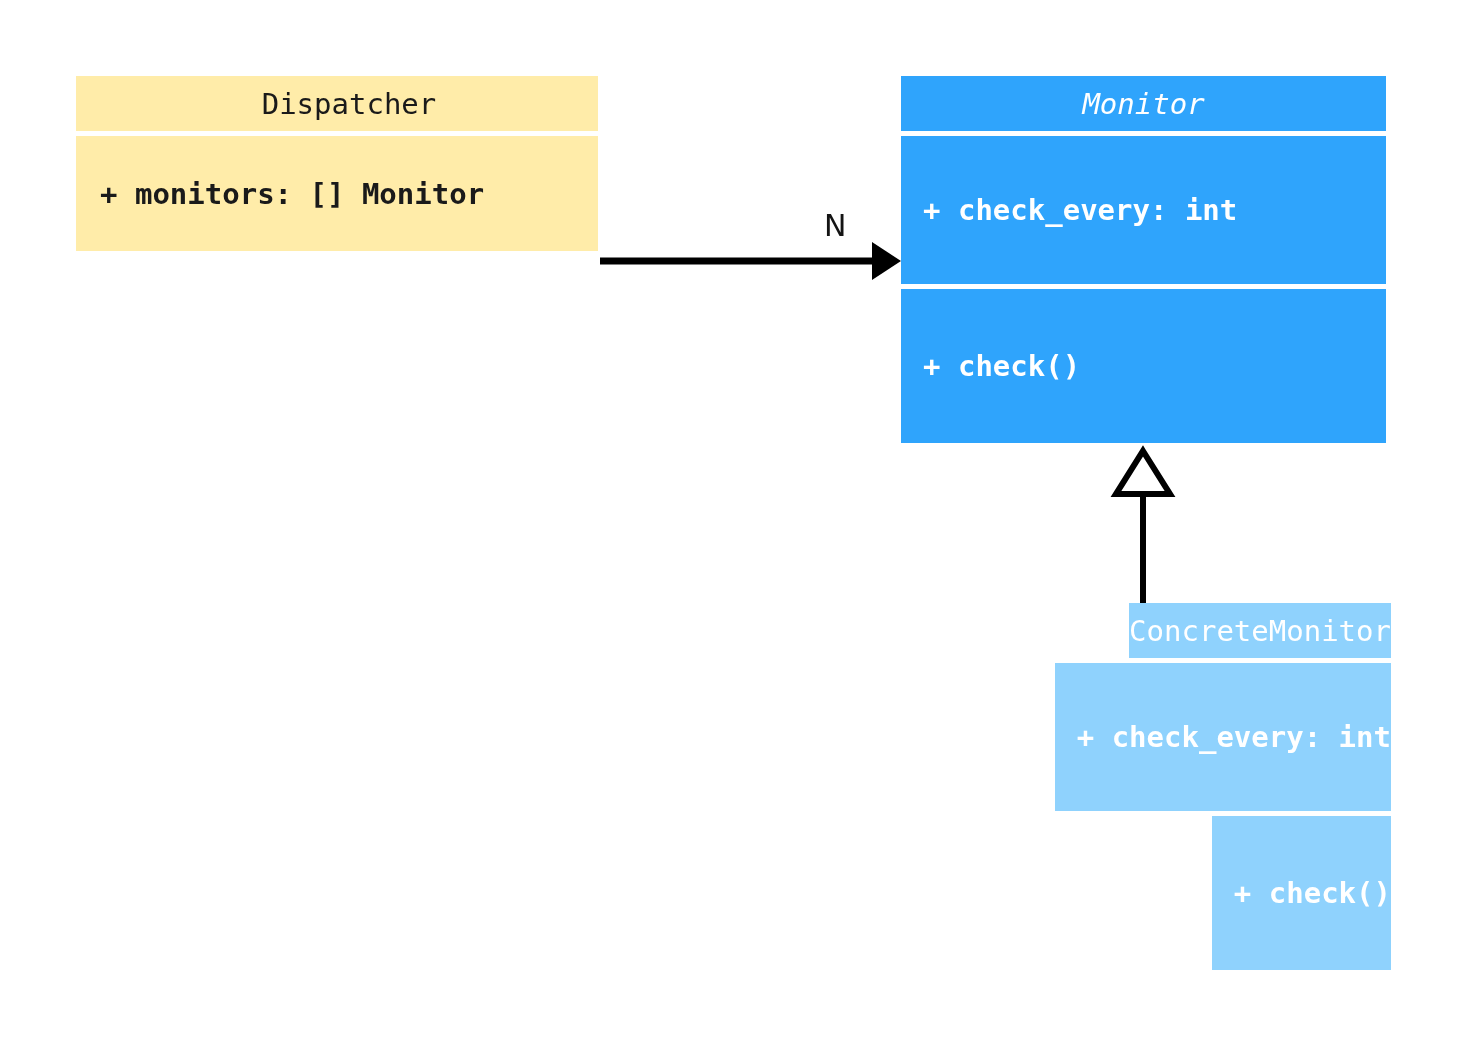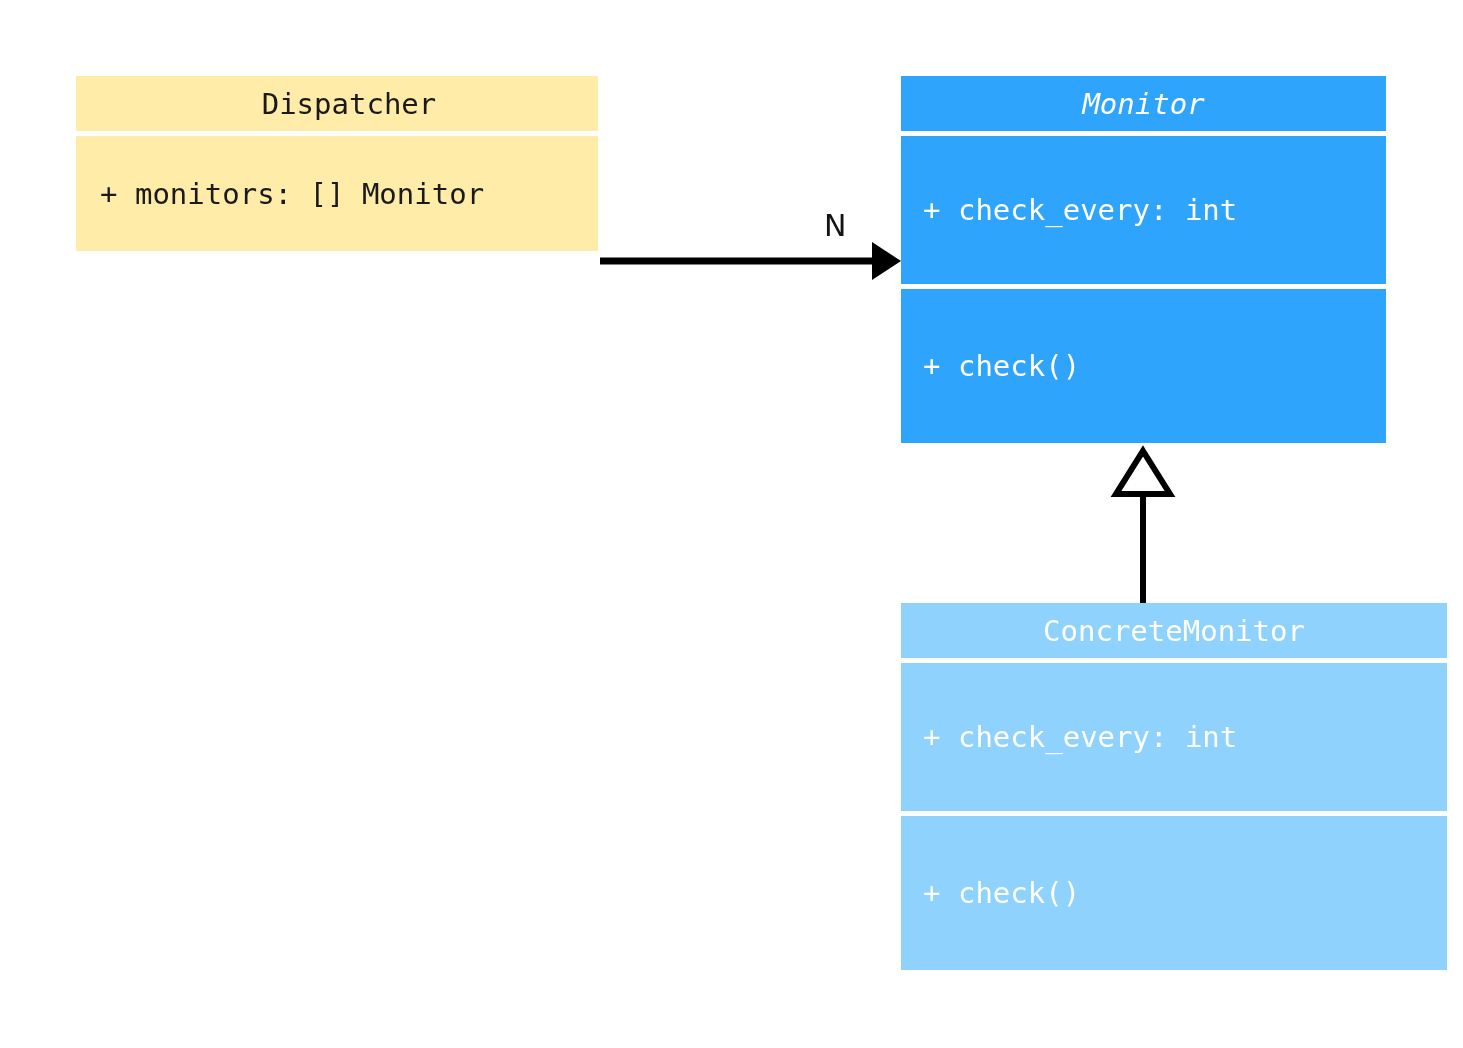--- a/index.html
+++ b/index.html
@@ -48,20 +48,21 @@
   }
 
   .uml-members {
     padding-left: 22px;
     display: flex;
     flex-direction: column;
     justify-content: center;
     font-size: 29px;
     line-height: 36px;
     white-space: pre;
+    font-weight: bold;
   }
 
   .uml-member-line {
     white-space: pre;
   }
 
   .divider-gap {
     height: 5px;
     background: #ffffff;
     flex: 0 0 auto;
@@ -94,22 +95,23 @@
     font-style: italic;
   }
   #monitor-class .uml-members { color: #ffffff; }
   #monitor-attrs  { height: 148px; }
   #monitor-methods{ flex: 1 1 auto; }
 
   
   #concrete-monitor-class {
     left: 901px;
     top: 603px;
-    width: 546px;
+    width: 490px;
     height: 367px;
+    align-items: flex-end;
   }
   #concrete-monitor-class .uml-compartment { background: #8fd2fd; }
   #concrete-monitor-class .uml-title { color: #ffffff; height: 55px; }
   #concrete-monitor-class .uml-members { color: #ffffff; }
   #concrete-attrs  { height: 148px; }
   #concrete-methods{ flex: 1 1 auto; }
 
   
   .connector-svg {
     position: absolute;

